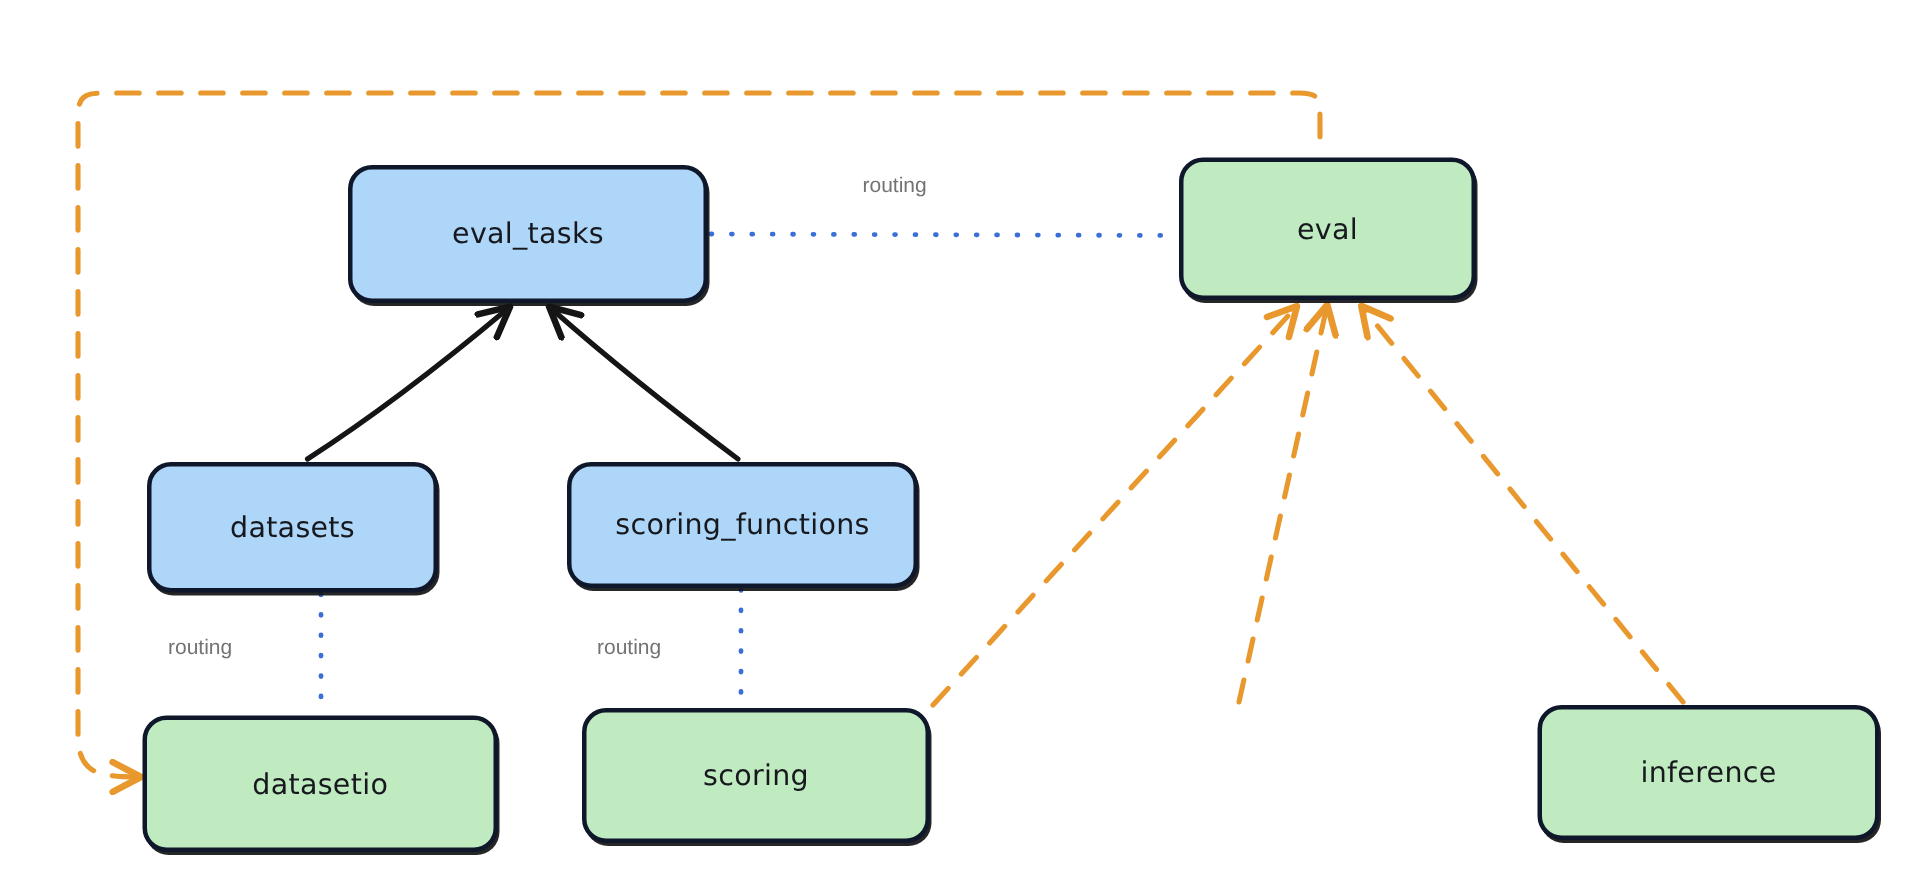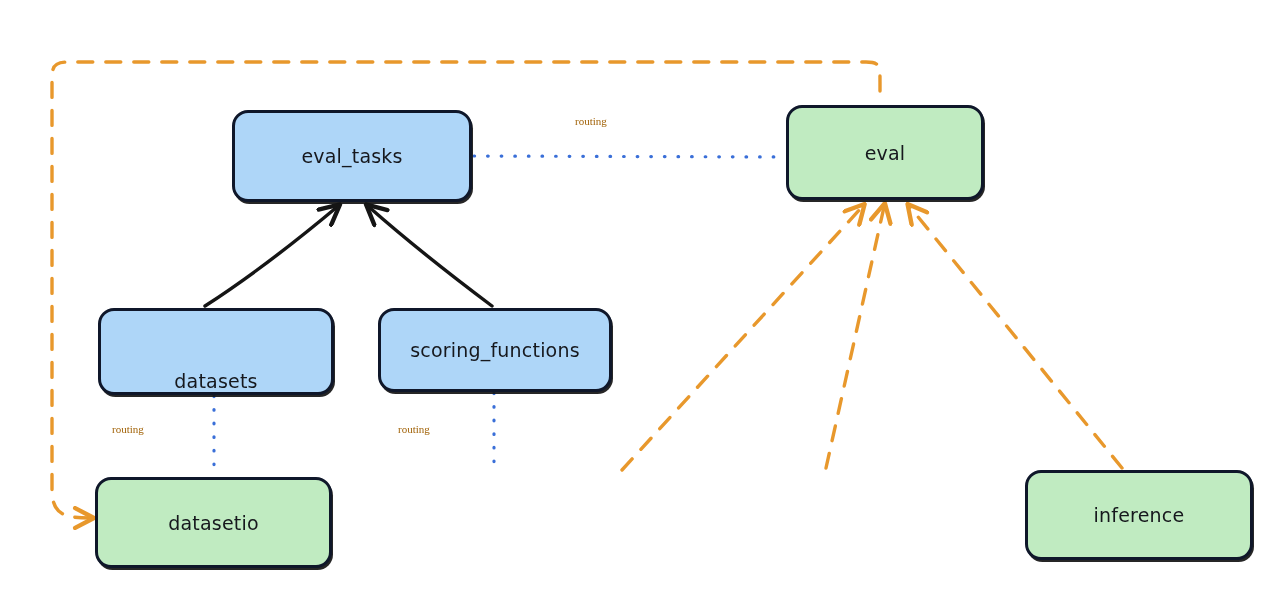--- a/index.html
+++ b/index.html
@@ -41,23 +41,23 @@
     box-shadow: 1.5px 2.5px 0 -0.5px rgba(20,20,20,0.92);
   }
   .node-blue  { background: #aed6f8; }
   .node-green { background: #c0ebc1; }
   .node-label {
     pointer-events: none;
     white-space: nowrap;
   }
   .edge-label {
     position: absolute;
-    font-family: Liberation Serif, serif;
-    font-size: 11px;
-    color: #a16207;
+    font-family: Liberation Sans, sans-serif;
+    font-size: 14px;
+    color: #737373;
     white-space: nowrap;
   }
 </style>
 </head>
 <body>
 
 <div id="diagram-root">
 
   <svg id="edge-layer" viewBox="0 0 1280 596" xmlns="http://www.w3.org/2000/svg">
     <defs>
@@ -107,32 +107,35 @@
   </svg>
 
   <div class="node node-blue" style="left:232px; top:110px; width:240px; height:92px;">
     <span class="node-label">eval_tasks</span>
   </div>
 
   <div class="node node-green" style="left:786px; top:105px; width:198px; height:95px;">
     <span class="node-label">eval</span>
   </div>
 
-  <div class="node node-blue" style="left:98px; top:308px; width:236px; height:87px;align-items:flex-end;">
+  <div class="node node-blue" style="left:98px; top:308px; width:194px; height:87px;">
     <span class="node-label">datasets</span>
   </div>
 
   <div class="node node-blue" style="left:378px; top:308px; width:234px; height:84px;">
     <span class="node-label">scoring_functions</span>
   </div>
 
   <div class="node node-green" style="left:95px; top:477px; width:237px; height:91px;align-items:center;">
     <span class="node-label">datasetio</span>
   </div>
 
+  <div class="node node-green" style="left:388px; top:472px; width:232px; height:90px;">
+    <span class="node-label">scoring</span>
+  </div>
 
 
   <div class="node node-green" style="left:1025px; top:470px; width:228px; height:90px;">
     <span class="node-label">inference</span>
   </div>
 
   <div class="edge-label" style="left:575px; top:115px;">routing</div>
 
   <div class="edge-label" style="left:112px; top:423px;">routing</div>
 

